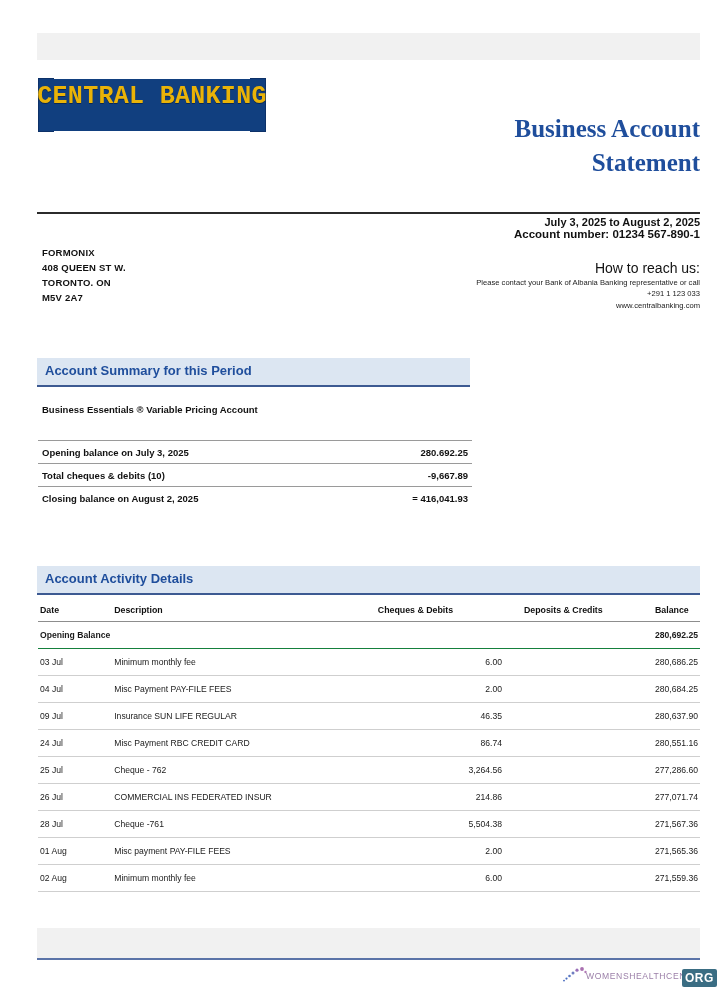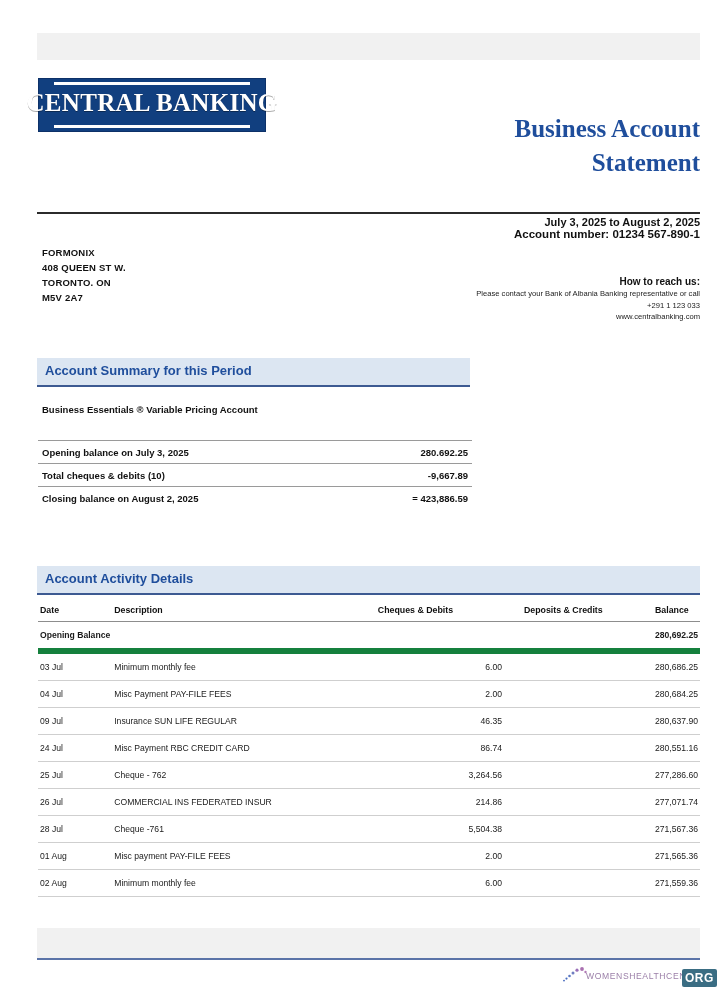--- a/index.html
+++ b/index.html
@@ -47,27 +47,27 @@
     justify-content: center;
     align-items: center;
   }
   .logo-rule {
     width: 196px;
     height: 3px;
     background: #ffffff;
     flex: none;
   }
   .logo-text {
-    font-family: Liberation Serif, serif;
+    font-family: Liberation Mono, monospace;
     font-weight: bold;
     font-size: 25px;
     letter-spacing: 0.3px;
-    color: #ffffff;
+    color: #eab308;
     line-height: 1;
-    padding: 5px 0 10px 0;
+    padding: 5px 0 22px 0;
     white-space: nowrap;
     text-shadow: 0 1px 0 rgba(0,0,0,0.35);
   }
 
   
   .doc-title {
     position: absolute;
     right: 20px;
     top: 112px;
     width: 420px;
@@ -116,23 +116,23 @@
     font-weight: bold;
     line-height: 1.1;
   }
   .meta .acct {
     font-size: 11.5px;
     font-weight: bold;
     margin-top: 0;
     line-height: 1.1;
   }
   .meta .reach-title {
-    font-size: 10px;
-    font-weight: bold;
-    margin-top: 35px;
+    font-size: 14px;
+    font-weight: normal;
+    margin-top: 19px;
     line-height: 1.2;
   }
   .meta .reach-line {
     font-size: 7.6px;
     line-height: 1.55;
     color: #222222;
   }
 
   
   .section-band {
@@ -208,21 +208,21 @@
   }
   .activity-table td {
     padding: 8px 0 8px 0;
     border-bottom: 1px solid #cfcfcf;
     white-space: nowrap;
     vertical-align: middle;
   }
   .activity-table tr.opening td {
     font-weight: bold;
     padding: 8px 0 8px 0;
-    border-bottom: 6px solid #15803d;
+    border-bottom: 1px solid #15803d;
   }
   .col-date   { width: 78px; padding-left: 2px !important; }
   .col-desc   { width: 272px; }
   .col-debit  { width: 128px; text-align: right; padding-right: 22px !important; }
   .col-credit { width: 120px; text-align: right; padding-right: 14px !important; }
   .col-bal    { text-align: right; padding-right: 2px !important; }
 
   
   .bottom-band {
     position: absolute;
@@ -313,21 +313,21 @@
       <tr>
         <td class="lbl">Opening balance on July 3, 2025</td>
         <td class="val">280.692.25</td>
       </tr>
       <tr>
         <td class="lbl">Total cheques &amp; debits (10)</td>
         <td class="val">-9,667.89</td>
       </tr>
       <tr>
         <td class="lbl">Closing balance on August 2, 2025</td>
-        <td class="val">= 423,886.59</td>
+        <td class="val">= 416,041.93</td>
       </tr>
     </tbody>
   </table>
 
   <div class="section-band" id="activity-band">
     <div class="band-label">Account Activity Details</div>
   </div>
 
   <table class="activity-table">
     <thead>

